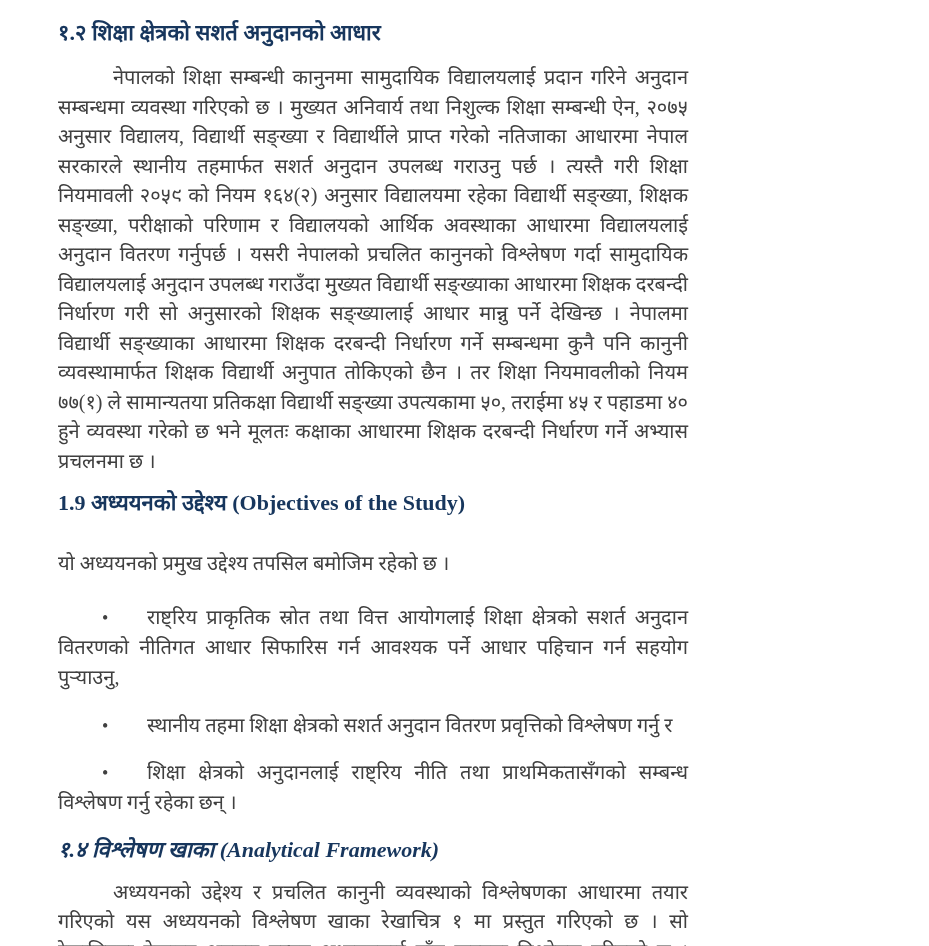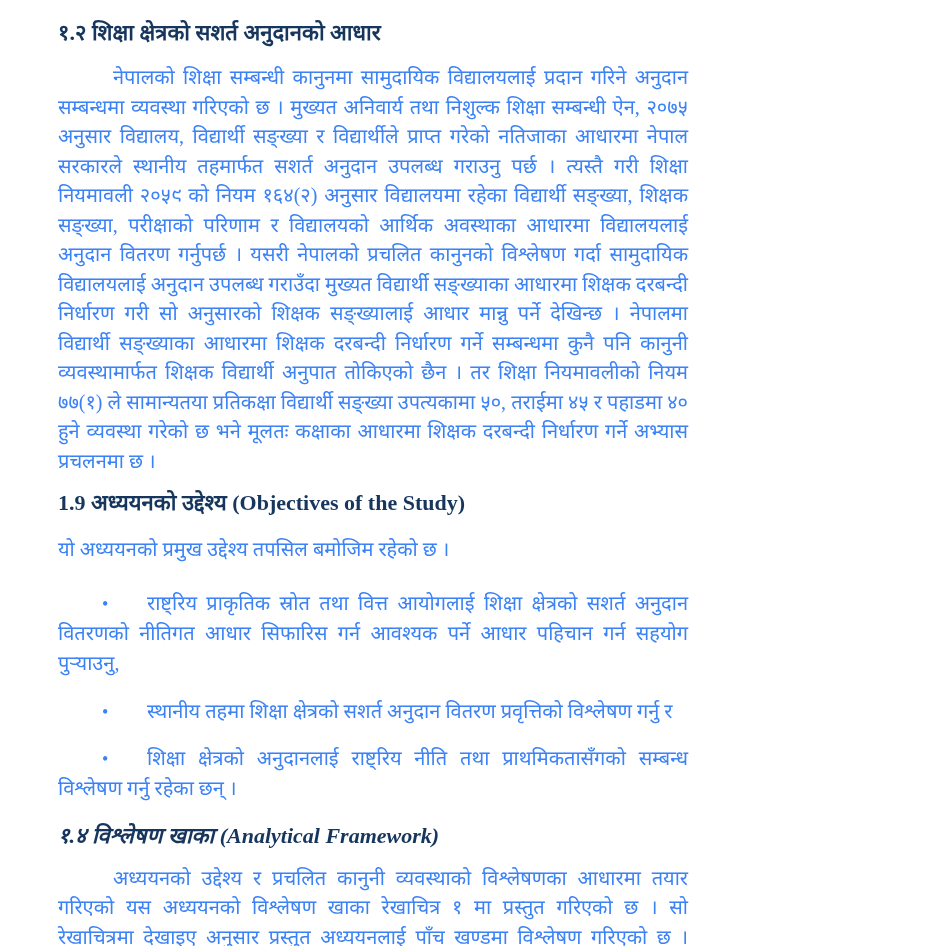--- a/index.html
+++ b/index.html
@@ -25,27 +25,27 @@
     line-height: 33px;
     color: #17365D;
     text-align: left;
   }
   .heading-block { margin: 0; }
   .heading-line { display: block; }
   .body-par {
     margin: 0;
     font-size: 20px;
     line-height: 29.5px;
-    color: #3b82f6;
+    color: #404040;
     text-align: justify;
   }
   .indent-first { text-indent: 55px; }
   .mt-para   { margin-top: 14px; }
   .mt-h2     { margin-top: 10px; }
-  .mt-intro  { margin-top: 16px; }
+  .mt-intro  { margin-top: 30px; }
   .mt-b1     { margin-top: 24px; }
   .mt-b2     { margin-top: 19px; }
   .mt-b3     { margin-top: 16px; }
   .mt-h3     { margin-top: 15px; font-style: italic; }
   .mt-last   { margin-top: 12px; }
   .bullet-par { text-align: justify; }
   .bullet-dot {
     display: inline-block;
     width: 89px;
     padding-left: 44px;

